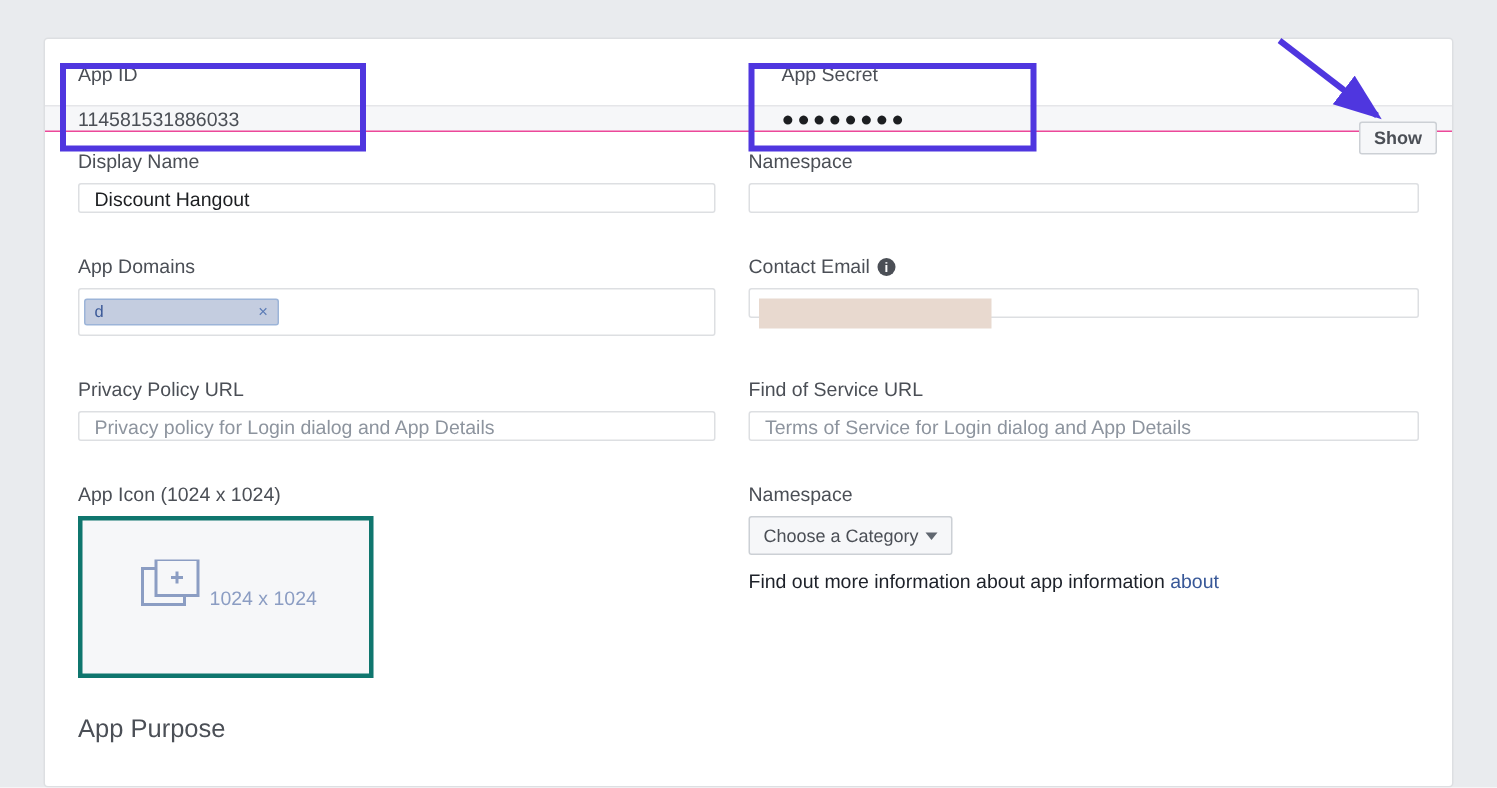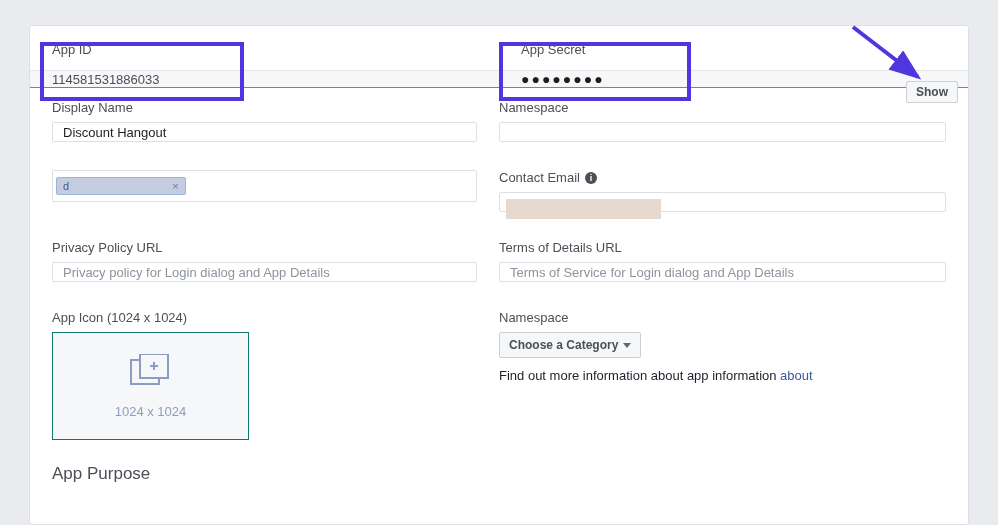--- a/index.html
+++ b/index.html
@@ -149,37 +149,37 @@
     font-weight: bold;
     display: inline-flex;
     align-items: center;
     justify-content: center;
     font-style: normal;
   }
   .icon-upload {
     width: 197px;
     height: 108px;
     background: #f6f7f9;
-    border: 1px solid #0f766e;
-    display: flex;
-    flex-direction: column;
+    border: 3px solid #0f766e;
+    display: flex;
+    flex-direction: row;
     align-items: center;
     justify-content: center;
     color: #8b9dc3;
     cursor: pointer;
   }
   .icon-upload svg { margin-bottom: 10px; }
   .icon-upload-label { color: #8b9dc3; font-size: 13px; }
   .category-btn {
     background: #f6f7f9;
     border: 1px solid #ccd0d5;
     border-radius: 2px;
     padding: 5px 9px;
     font-size: 12px;
-    font-weight: bold;
+    font-weight: normal;
     color: #4b4f56;
     cursor: pointer;
     display: inline-flex;
     align-items: center;
     gap: 5px;
   }
   .caret-down {
     width: 0; height: 0;
     border-left: 4px solid transparent;
     border-right: 4px solid transparent;
@@ -229,20 +229,21 @@
     <div class="form-col">
       <div class="field-label">Display Name</div>
       <input class="text-input" value="Discount Hangout" style="">
     </div>
     <div class="form-col">
       <div class="field-label">Namespace</div>
       <input class="text-input" style="">
     </div>
 
     <div class="form-col">
+      <div class="field-label">App Domains</div>
       <div class="tag-container">
         <span class="tag">
           <span>d</span>
             <span class="obscured"></span>
             <span class="x">×</span>
         </span>
       </div>
     </div>
     <div class="form-col">
       <div class="field-label">
@@ -252,21 +253,21 @@
       <div class="text-input" style="padding:0;">
         <span class="email-obscured"></span>
       </div>
     </div>
 
     <div class="form-col">
       <div class="field-label">Privacy Policy URL</div>
       <input class="text-input" placeholder="Privacy policy for Login dialog and App Details" style="">
     </div>
     <div class="form-col">
-      <div class="field-label">Terms of Details URL</div>
+      <div class="field-label">Find of Service URL</div>
       <input class="text-input" placeholder="Terms of Service for Login dialog and App Details" style="">
     </div>
 
     <div class="form-col">
       <div class="field-label">App Icon (1024 x 1024)</div>
       <div class="icon-upload">
         <svg width="50" height="40" viewBox="0 0 50 40">
           <rect x="5" y="6" width="28" height="24" fill="none" stroke="#8b9dc3" stroke-width="2"></rect>
           <rect x="14" y="0" width="28" height="24" fill="#f6f7f9" stroke="#8b9dc3" stroke-width="2"></rect>
           <line x1="24" y1="12" x2="32" y2="12" stroke="#8b9dc3" stroke-width="2"></line>

